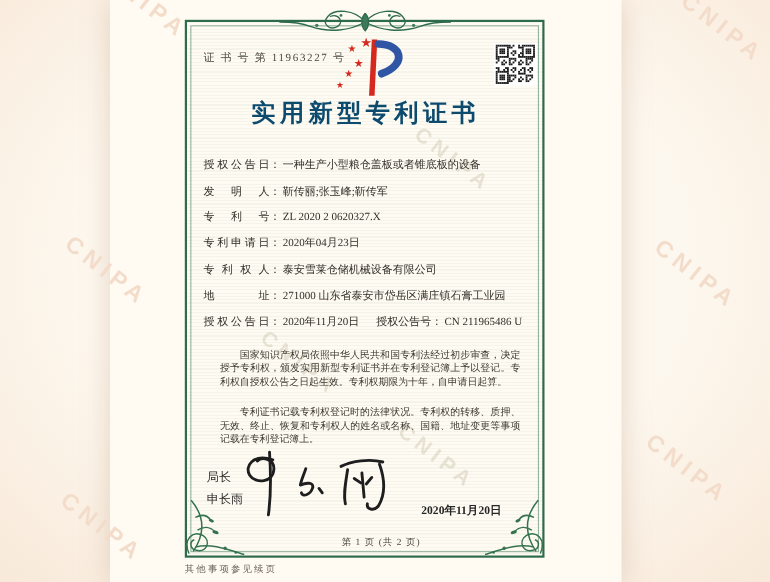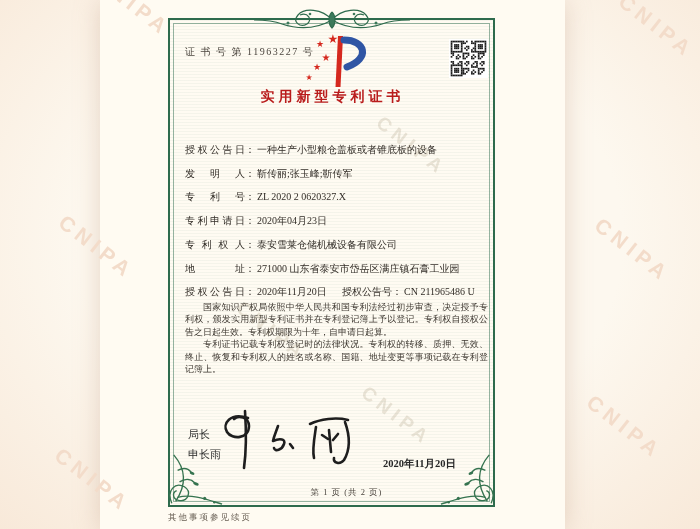--- a/index.html
+++ b/index.html
@@ -12,27 +12,27 @@
   .frame{position:absolute;left:68px;top:18px;width:323px;height:485px;border:2px solid #2e6b4d;z-index:2}
   .inner-line{position:absolute;inset:3px;border:1px solid rgba(46,107,77,.5)}
   .stripes{position:absolute;inset:0;background:repeating-linear-gradient(180deg,rgba(110,150,130,.07) 0 1px,transparent 1px 3px)}
   .ornament-top{position:absolute;left:50%;top:-14px;transform:translateX(-50%)}
   .corner{position:absolute;width:58px;height:58px}
   .corner.bl{left:-4px;bottom:-4px}
   .corner.br{right:-4px;bottom:-4px;transform:scaleX(-1)}
   .cert-no{position:absolute;left:85px;top:45px;font-size:10px;letter-spacing:1.5px;color:#4c463f;z-index:3}
   .logo{position:absolute;left:203px;top:34px;z-index:3}
   .qr{position:absolute;left:349px;top:39px;width:39px;height:39px;background:#fff;z-index:3}
-  .title{position:absolute;left:110px;top:88px;width:245px;text-align:center;font-size:14px;font-weight:bold;letter-spacing:4px;color:#b91c1c;z-index:3}
+  .title{position:absolute;left:110px;top:88px;width:245px;text-align:center;font-size:22px;font-weight:bold;letter-spacing:4px;color:#0c4a6e;z-index:3}
   .row{position:absolute;left:85px;font-size:10px;color:#322d27;white-space:nowrap;z-index:3}
   .lab{display:inline-block;width:60px;text-align:justify;text-align-last:justify}
   .val{margin-left:2px}
   .g2{position:absolute;left:157px;white-space:nowrap}
   .paras{position:absolute;left:85px;top:301px;width:303px;font-size:9px;line-height:12.4px;color:#3e3831;text-align:justify;z-index:3}
-  .paras p{margin:0;text-indent:2em}
+  .paras p{margin:15px;text-indent:2em}
   .signer{position:absolute;left:88px;top:424px;font-family:"Liberation Sans",sans-serif;font-size:11px;font-weight:400;color:#2b2b2b;line-height:20px;z-index:3}
   .sig{position:absolute;left:118px;top:408px;z-index:3}
   .sign-date{position:absolute;left:283px;top:457px;font-size:10.5px;font-weight:bold;color:#272727;z-index:3}
   .page-ind{position:absolute;left:68px;top:487px;width:357px;text-align:center;font-size:8.5px;color:#4c463f;letter-spacing:1px;z-index:3}
   .footer-note{position:absolute;left:68px;top:512px;width:327px;text-align:left;font-size:8.5px;color:#6b6257;letter-spacing:2px;z-index:3}
   svg{display:block}
 </style>
 </head>
 <body>
 

